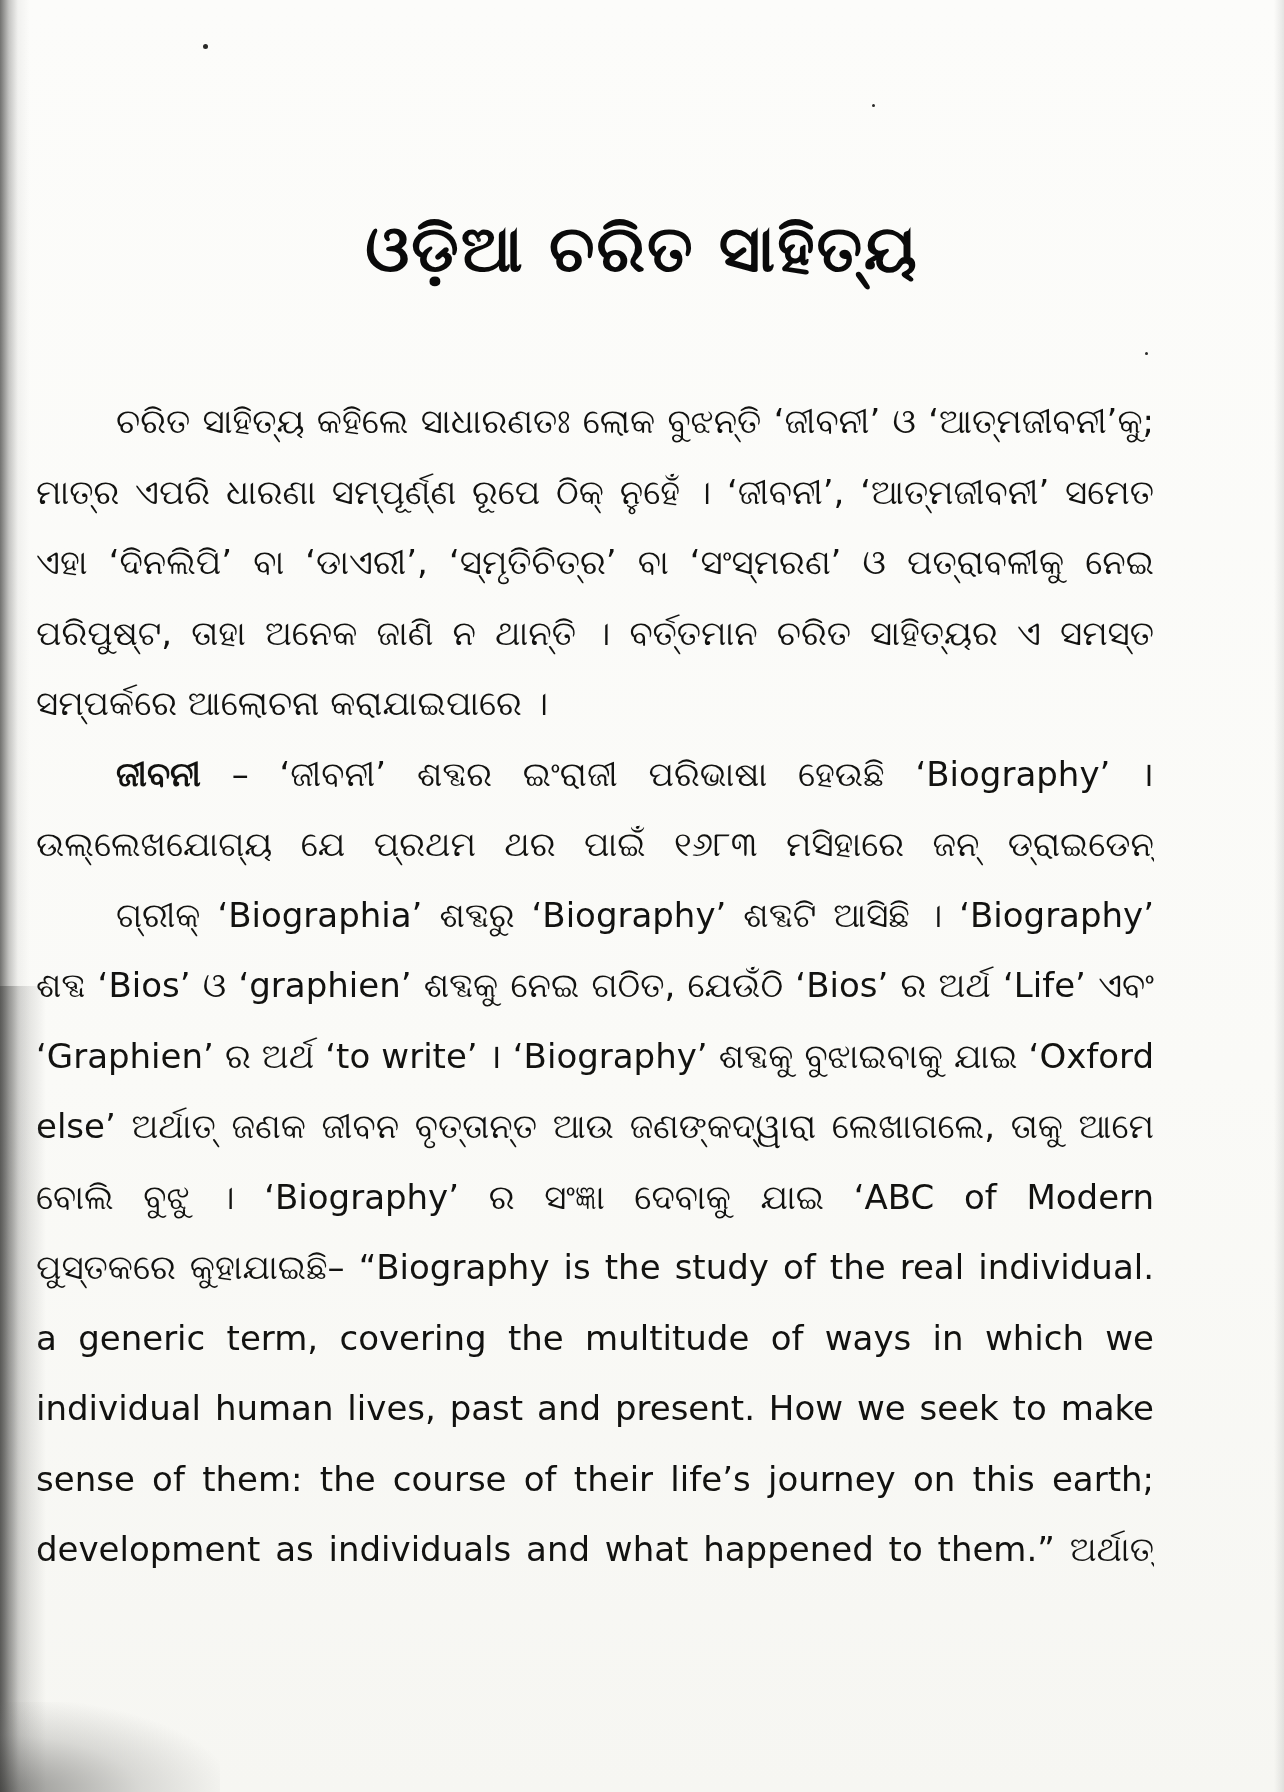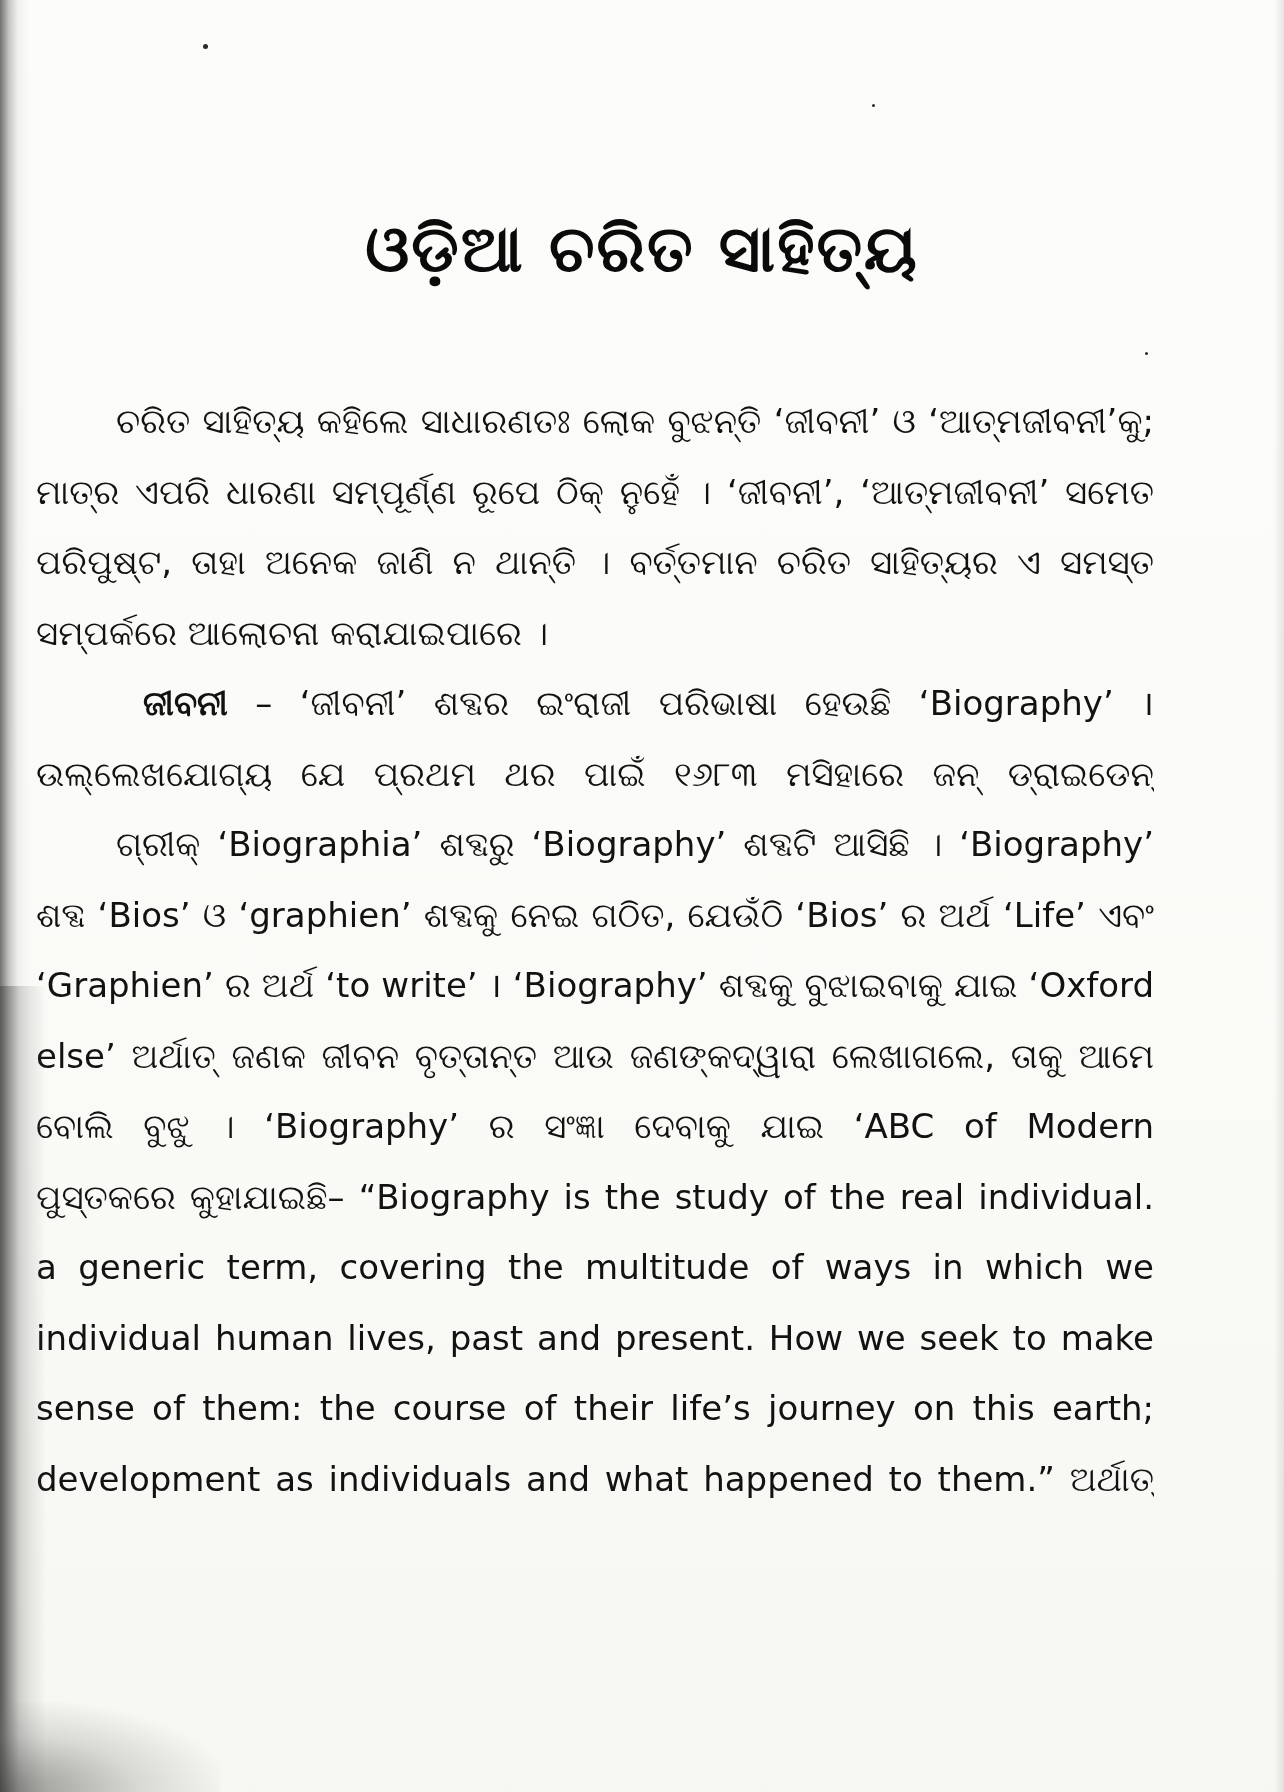--- a/index.html
+++ b/index.html
@@ -100,31 +100,31 @@
   }
   .line.indent {
     padding-left: 80px;
   }
   .line.align-left {
     text-align: left;
     text-align-last: left;
   }
   .line b {
     font-weight: bold;
-    margin-left: 27px;
   }
 </style>
 </head>
 <body>
 
 <div class="page">
   <h1 class="title">ଓଡ଼ିଆ ଚରିତ ସାହିତ୍ୟ</h1>
   <div class="textblock">
       <div class="line indent">ଚରିତ ସାହିତ୍ୟ କହିଲେ ସାଧାରଣତଃ ଲୋକ ବୁଝନ୍ତି ‘ଜୀବନୀ’ ଓ ‘ଆତ୍ମଜୀବନୀ’କୁ;</div>
       <div class="line">ମାତ୍ର ଏପରି ଧାରଣା ସମ୍ପୂର୍ଣ୍ଣ ରୂପେ ଠିକ୍ ନୁହେଁ । ‘ଜୀବନୀ’, ‘ଆତ୍ମଜୀବନୀ’ ସମେତ</div>
+      <div class="line">ଏହା ‘ଦିନଲିପି’ ବା ‘ଡାଏରୀ’, ‘ସ୍ମୃତିଚିତ୍ର’ ବା ‘ସଂସ୍ମରଣ’ ଓ ପତ୍ରାବଳୀକୁ ନେଇ</div>
       <div class="line">ପରିପୁଷ୍ଟ, ତାହା ଅନେକ ଜାଣି ନ ଥାନ୍ତି । ବର୍ତ୍ତମାନ ଚରିତ ସାହିତ୍ୟର ଏ ସମସ୍ତ ବିଭାଗ</div>
       <div class="line align-left">ସମ୍ପର୍କରେ ଆଲୋଚନା କରାଯାଇପାରେ ।</div>
       <div class="line indent"><b>ଜୀବନୀ</b> – ‘ଜୀବନୀ’ ଶବ୍ଦର ଇଂରାଜୀ ପରିଭାଷା ହେଉଛି ‘Biography’ ।</div>
       <div class="line">ଉଲ୍ଲେଖଯୋଗ୍ୟ ଯେ ପ୍ରଥମ ଥର ପାଇଁ ୧୬୮୩ ମସିହାରେ ଜନ୍ ଡ୍ରାଇଡେନ୍ ‘Biography’</div>
       <div class="line indent">ଗ୍ରୀକ୍ ‘Biographia’ ଶବ୍ଦରୁ ‘Biography’ ଶବ୍ଦଟି ଆସିଛି । ‘Biography’ ଦୁଇଟି</div>
       <div class="line">ଶବ୍ଦ ‘Bios’ ଓ ‘graphien’ ଶବ୍ଦକୁ ନେଇ ଗଠିତ, ଯେଉଁଠି ‘Bios’ ର ଅର୍ଥ ‘Life’ ଏବଂ</div>
       <div class="line">‘Graphien’ ର ଅର୍ଥ ‘to write’ । ‘Biography’ ଶବ୍ଦକୁ ବୁଝାଇବାକୁ ଯାଇ ‘Oxford</div>
       <div class="line">else’ ଅର୍ଥାତ୍ ଜଣକ ଜୀବନ ବୃତ୍ତାନ୍ତ ଆଉ ଜଣଙ୍କଦ୍ୱାରା ଲେଖାଗଲେ, ତାକୁ ଆମେ ‘ଜୀବନୀ’</div>
       <div class="line">ବୋଲି ବୁଝୁ । ‘Biography’ ର ସଂଜ୍ଞା ଦେବାକୁ ଯାଇ ‘ABC of Modern Biography’</div>
       <div class="line">ପୁସ୍ତକରେ କୁହାଯାଇଛି– “Biography is the study of the real individual. It is</div>

